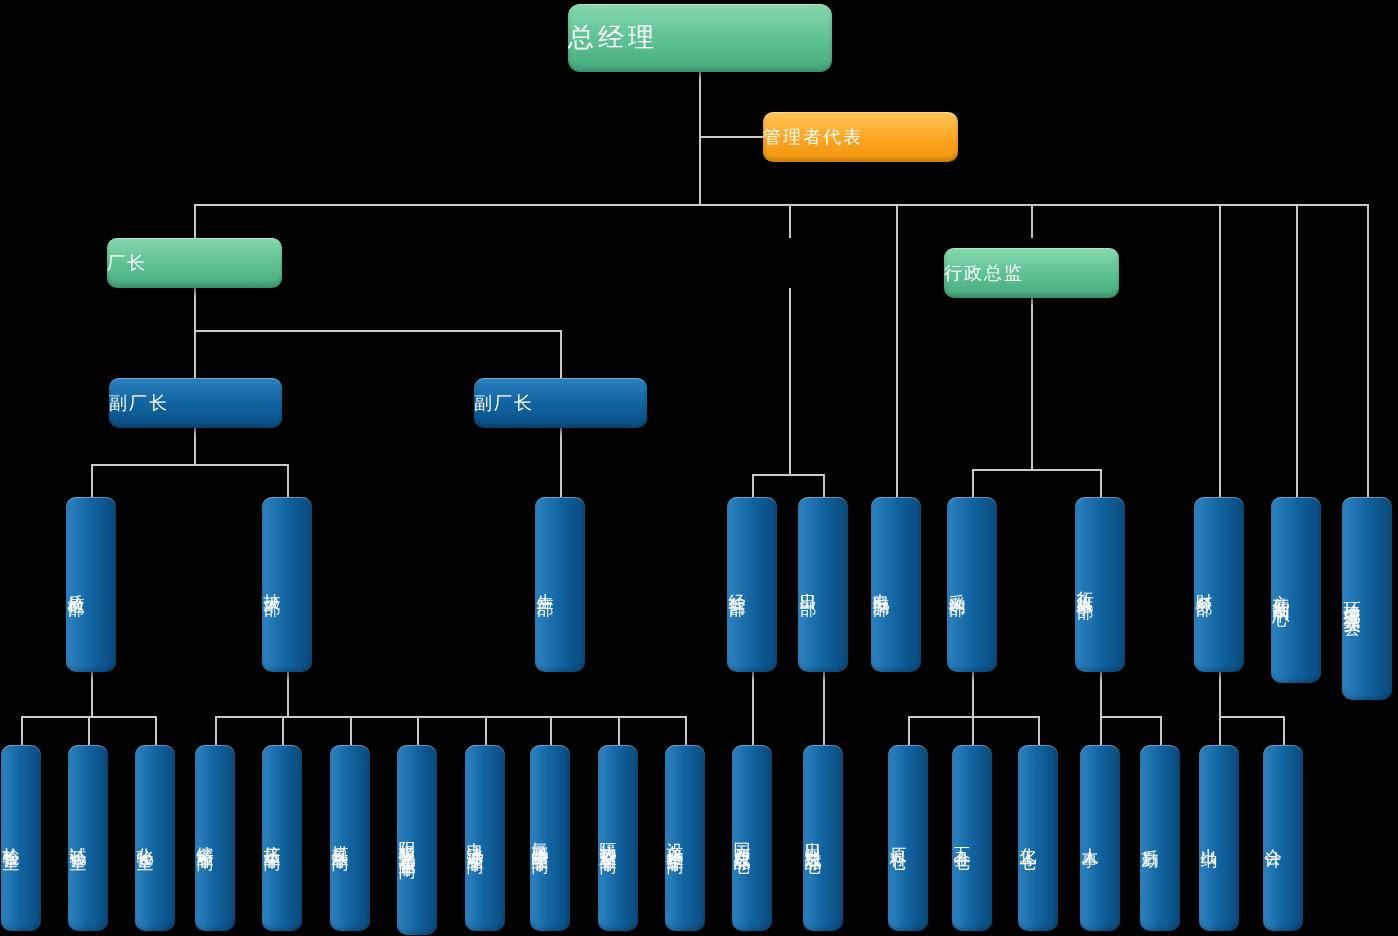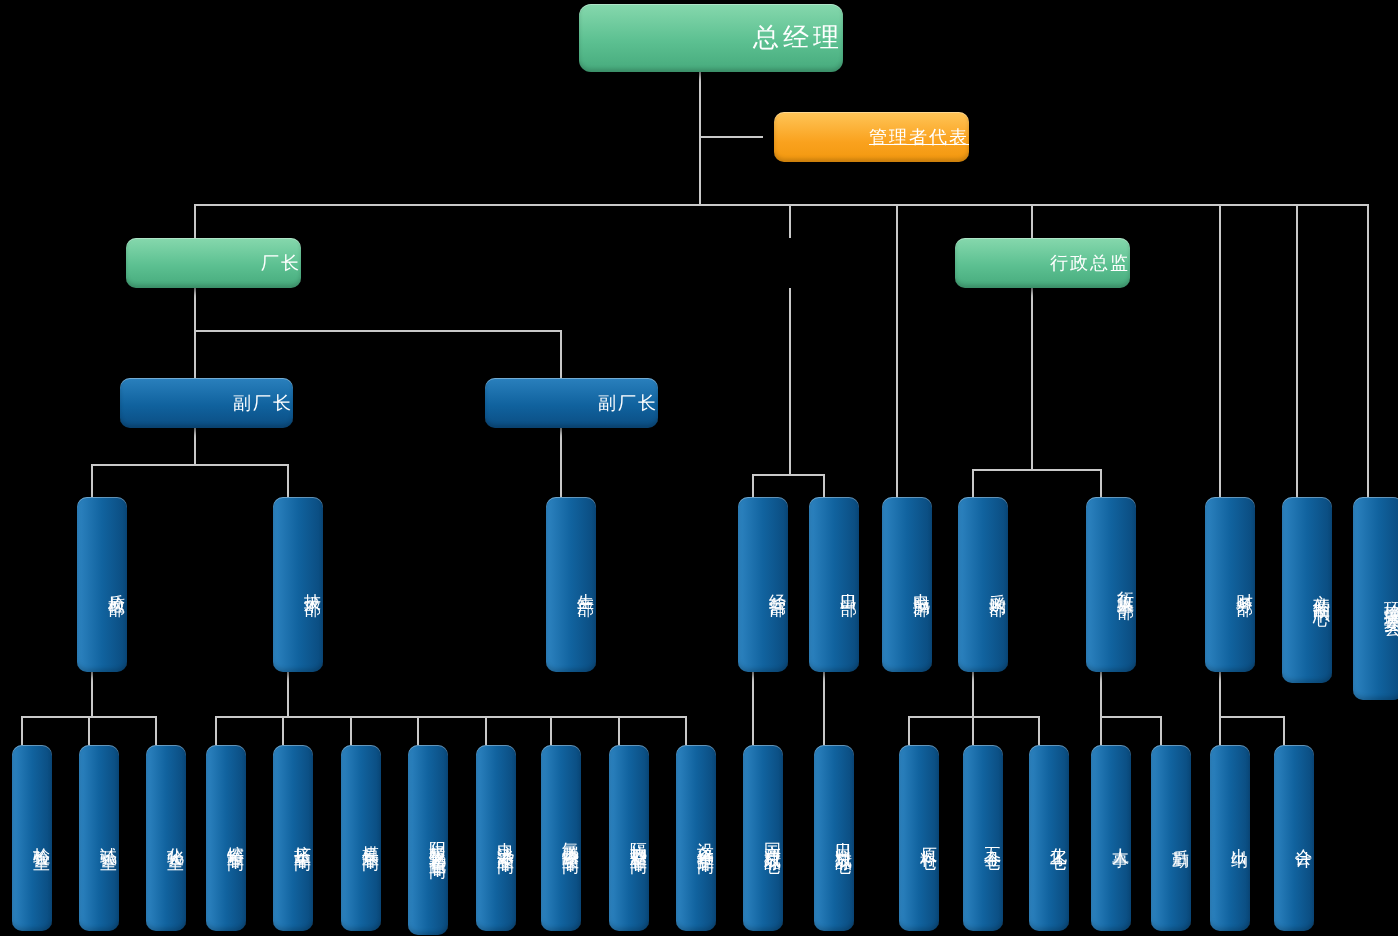--- a/index.html
+++ b/index.html
@@ -1,28 +1,28 @@
 <!DOCTYPE html>
 <html><head>
 <meta charset="utf-8">
 <style>
   html,body{margin:0;padding:0;background:#000;}
   .stage{
     position:relative;width:1398px;height:936px;background:#000;overflow:hidden;
     font-family:"DejaVu Sans","Liberation Sans",sans-serif;
   }
   .node{
-    position:absolute;display:flex;align-items:center;justify-content:flex-end;
+    position:absolute;display:flex;align-items:center;justify-content:flex-start;
     color:#fff;border-radius:10px;
     box-shadow:3px 4px 6px rgba(0,0,0,.55), inset 0 1px 0 rgba(255,255,255,.35), inset 0 -3px 4px rgba(0,0,0,.18);
-    box-sizing:border-box;text-align:center;margin-left:11px;
+    box-sizing:border-box;text-align:center;
   }
   .node .lbl{display:block;line-height:1.2;}
   .green{background:linear-gradient(180deg,#86d8ad 0%,#5cc091 55%,#46aa7c 100%);}
-  .orange{background:linear-gradient(180deg,#ffc558 0%,#faa21e 60%,#f2980e 100%);text-decoration:underline;}
+  .orange{background:linear-gradient(180deg,#ffc558 0%,#faa21e 60%,#f2980e 100%);}
   .blue{background:linear-gradient(180deg,#2a80bd 0%,#10629e 55%,#0b4d82 100%);}
   .vblue{background:linear-gradient(90deg,#2e84c1 0%,#11639f 50%,#0a4a7d 100%);}
   .lg{font-size:26px;letter-spacing:4px;}
   .md{font-size:18px;letter-spacing:2px;}
   .v .lbl{
     writing-mode:vertical-rl;text-orientation:upright;
     font-size:17px;letter-spacing:3px;
   }
   .hline,.vline{position:absolute;background:#c9c9c9;}
   .hline{height:2px;}
@@ -102,24 +102,24 @@
   <div class="vline" style="left:1219px;top:716px;height:29px"></div>
   <div class="vline" style="left:1283px;top:716px;height:29px"></div>
 
   <div class="node green lg" style="left:568px;top:4px;width:264px;height:68px;border-radius:12px">
     <span class="lbl">总经理</span>
   </div>
   <div class="node orange md" style="left:763px;top:112px;width:195px;height:50px">
     <span class="lbl">管理者代表</span>
   </div>
 
-  <div class="node green md" style="left:115px;top:238px;width:175px;height:50px">
+  <div class="node green md" style="left:107px;top:238px;width:175px;height:50px">
     <span class="lbl">厂长</span>
   </div>
-  <div class="node green md" style="left:944px;top:238px;width:175px;height:50px">
+  <div class="node green md" style="left:944px;top:248px;width:175px;height:50px">
     <span class="lbl">行政总监</span>
   </div>
 
   <div class="node blue md" style="left:109px;top:378px;width:173px;height:50px">
     <span class="lbl">副厂长</span>
   </div>
   <div class="node blue md" style="left:474px;top:378px;width:173px;height:50px">
     <span class="lbl">副厂长</span>
   </div>
 

